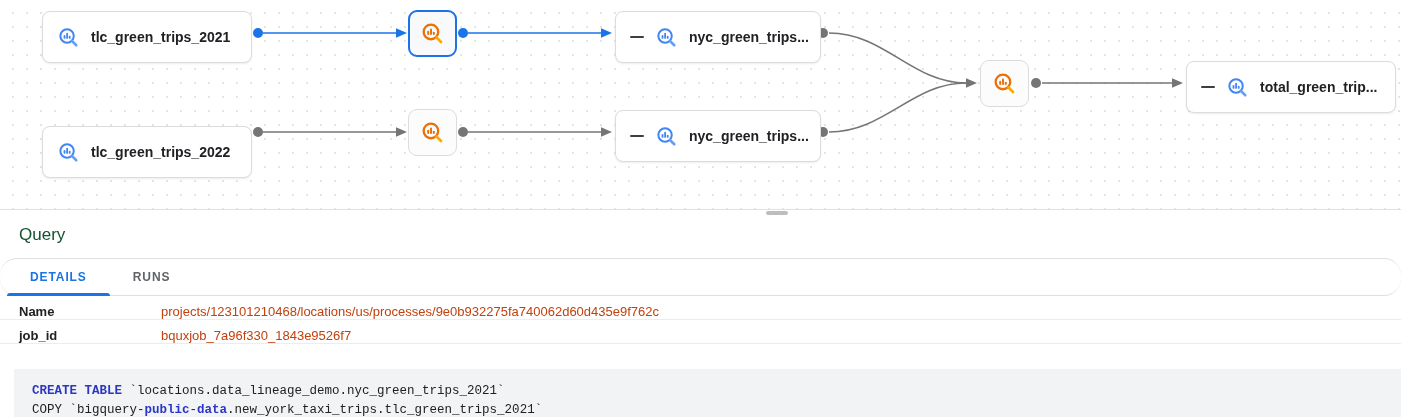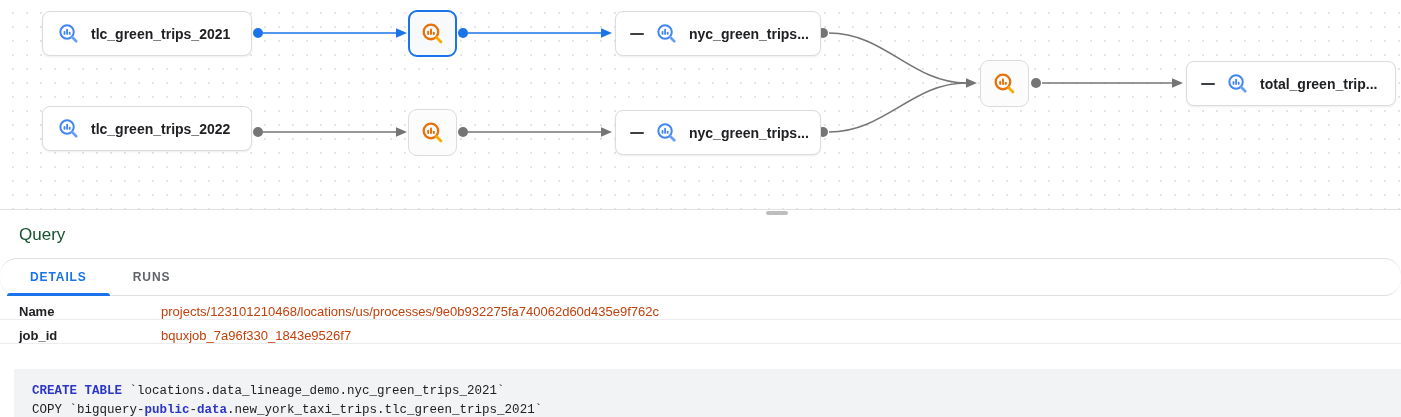--- a/index.html
+++ b/index.html
@@ -10,21 +10,21 @@
   
   .graph{
     position:absolute;top:0;left:0;width:1401px;height:209px;
     background-color:#fff;
     background-image:radial-gradient(#e4e4e4 1.15px, transparent 1.3px);
     background-size:14px 14px;background-position:6px 6px;
     border-bottom:1px solid #e0e0e0;
   }
   .edges{position:absolute;top:0;left:0;pointer-events:none;}
   .tnode{
-    position:absolute;box-sizing:border-box;height:45px;
+    position:absolute;box-sizing:border-box;height:52px;
     background:#fff;border:1px solid #dadce0;border-radius:8px;
     display:flex;align-items:center;padding:0 14px;gap:11px;
     box-shadow:0 1px 2px rgba(60,64,67,.10);white-space:nowrap;overflow:hidden;
     cursor:pointer;
   }
   .tnode .label{font-size:14px;font-weight:700;color:#202124;}
   .pnode{
     position:absolute;box-sizing:border-box;width:49px;height:47px;
     background:#fcfcfd;border:1px solid #dadce0;border-radius:9px;
     display:flex;align-items:center;justify-content:center;cursor:pointer;
@@ -135,21 +135,21 @@
     <svg class="bqicon" width="23" height="23" viewBox="0 0 24 24">
       <circle cx="10.5" cy="10.5" r="7" fill="none" stroke="#4285f4" stroke-width="2.1"></circle>
       <rect x="6.9" y="9.4" width="1.9" height="4" rx=".9" fill="#4285f4"></rect>
       <rect x="9.6" y="7.1" width="1.9" height="6.3" rx=".9" fill="#4285f4"></rect>
       <rect x="12.3" y="10.2" width="1.9" height="3.2" rx=".9" fill="#4285f4"></rect>
       <line x1="15.9" y1="15.9" x2="20.1" y2="20.1" stroke="#669df6" stroke-width="2.7" stroke-linecap="round"></line>
     </svg>
     <span class="label">nyc_green_trips...</span>
   </div>
 
-  <div class="tnode" style="left:42px;top:106px;width:210px;">
+  <div class="tnode" style="left:42px;top:126px;width:210px;">
     <svg class="bqicon" width="23" height="23" viewBox="0 0 24 24">
       <circle cx="10.5" cy="10.5" r="7" fill="none" stroke="#4285f4" stroke-width="2.1"></circle>
       <rect x="6.9" y="9.4" width="1.9" height="4" rx=".9" fill="#4285f4"></rect>
       <rect x="9.6" y="7.1" width="1.9" height="6.3" rx=".9" fill="#4285f4"></rect>
       <rect x="12.3" y="10.2" width="1.9" height="3.2" rx=".9" fill="#4285f4"></rect>
       <line x1="15.9" y1="15.9" x2="20.1" y2="20.1" stroke="#669df6" stroke-width="2.7" stroke-linecap="round"></line>
     </svg>
     <span class="label">tlc_green_trips_2022</span>
   </div>
 

